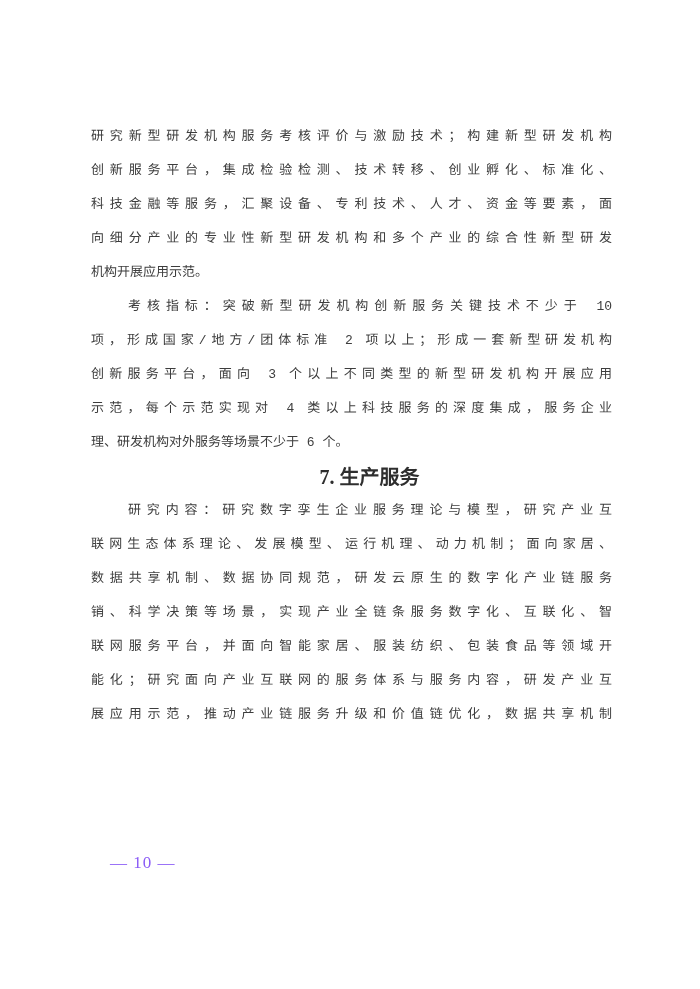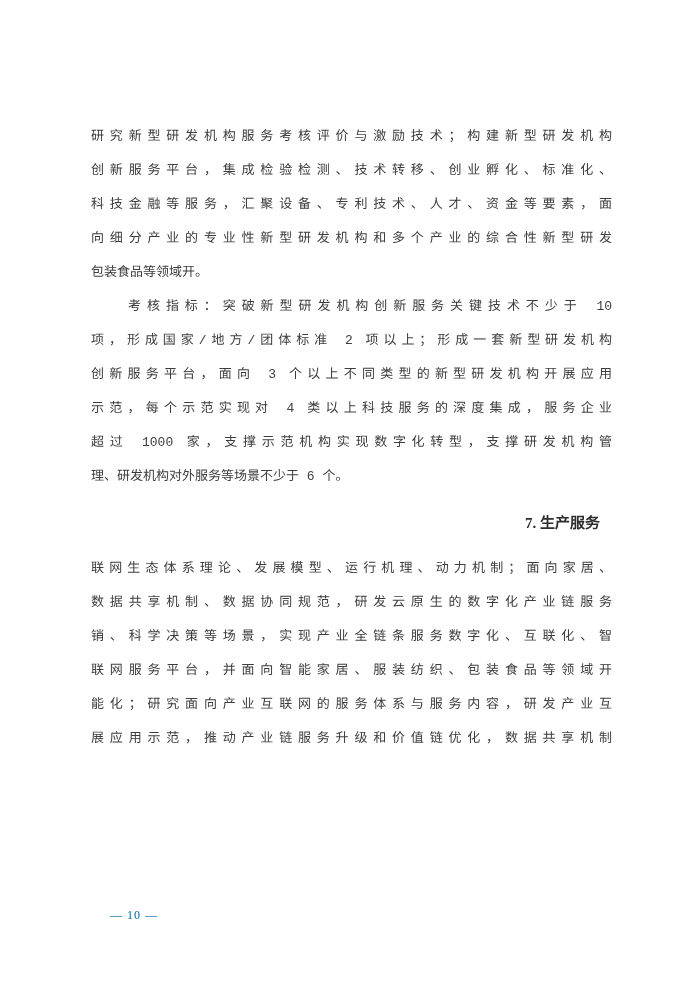--- a/index.html
+++ b/index.html
@@ -35,66 +35,66 @@
   }
   .line.lastline {
     text-align: left;
     text-align-last: left;
   }
   .line.indent {
     text-indent: 37px;
   }
   .heading {
     display: block;
-    margin: 12px;
-    font-size: 15px;
+    margin: 0;
+    font-size: 20px;
     line-height: 34px;
     height: 34px;
     font-weight: 700;
     color: #2e2e2e;
     text-indent: 36px;
-    text-align: right;
+    text-align: center;
   }
   .footer {
     position: absolute;
     left: 110px;
-    top: 904px;
-    font-size: 12px;
+    top: 852px;
+    font-size: 17px;
     line-height: 22px;
-    color: #0369a1;
+    color: #8b5cf6;
     letter-spacing: 1px;
   }
 </style>
 </head>
 <body>
 
 <div class="page">
 
   <div class="text-block">
 
     <p class="para">
       <span class="line">研究新型研发机构服务考核评价与激励技术；构建新型研发机构</span>
       <span class="line">创新服务平台，集成检验检测、技术转移、创业孵化、标准化、</span>
       <span class="line">科技金融等服务，汇聚设备、专利技术、人才、资金等要素，面</span>
       <span class="line">向细分产业的专业性新型研发机构和多个产业的综合性新型研发</span>
-      <span class="line lastline">包装食品等领域开。</span>
+      <span class="line lastline">机构开展应用示范。</span>
     </p>
 
     <p class="para">
       <span class="line indent">考核指标：突破新型研发机构创新服务关键技术不少于 10</span>
       <span class="line">项，形成国家/地方/团体标准 2 项以上；形成一套新型研发机构</span>
       <span class="line">创新服务平台，面向 3 个以上不同类型的新型研发机构开展应用</span>
       <span class="line">示范，每个示范实现对 4 类以上科技服务的深度集成，服务企业</span>
-      <span class="line">超过 1000 家，支撑示范机构实现数字化转型，支撑研发机构管</span>
       <span class="line lastline">理、研发机构对外服务等场景不少于 6 个。</span>
     </p>
 
     <h2 class="heading">7. 生产服务</h2>
 
     <p class="para">
+      <span class="line indent">研究内容：研究数字孪生企业服务理论与模型，研究产业互</span>
       <span class="line">联网生态体系理论、发展模型、运行机理、动力机制；面向家居、</span>
       <span class="line">数据共享机制、数据协同规范，研发云原生的数字化产业链服务</span>
       <span class="line">销、科学决策等场景，实现产业全链条服务数字化、互联化、智</span>
       <span class="line">联网服务平台，并面向智能家居、服装纺织、包装食品等领域开</span>
       <span class="line">能化；研究面向产业互联网的服务体系与服务内容，研发产业互</span>
       <span class="line">展应用示范，推动产业链服务升级和价值链优化，数据共享机制</span>
     </p>
 
   </div>
 

